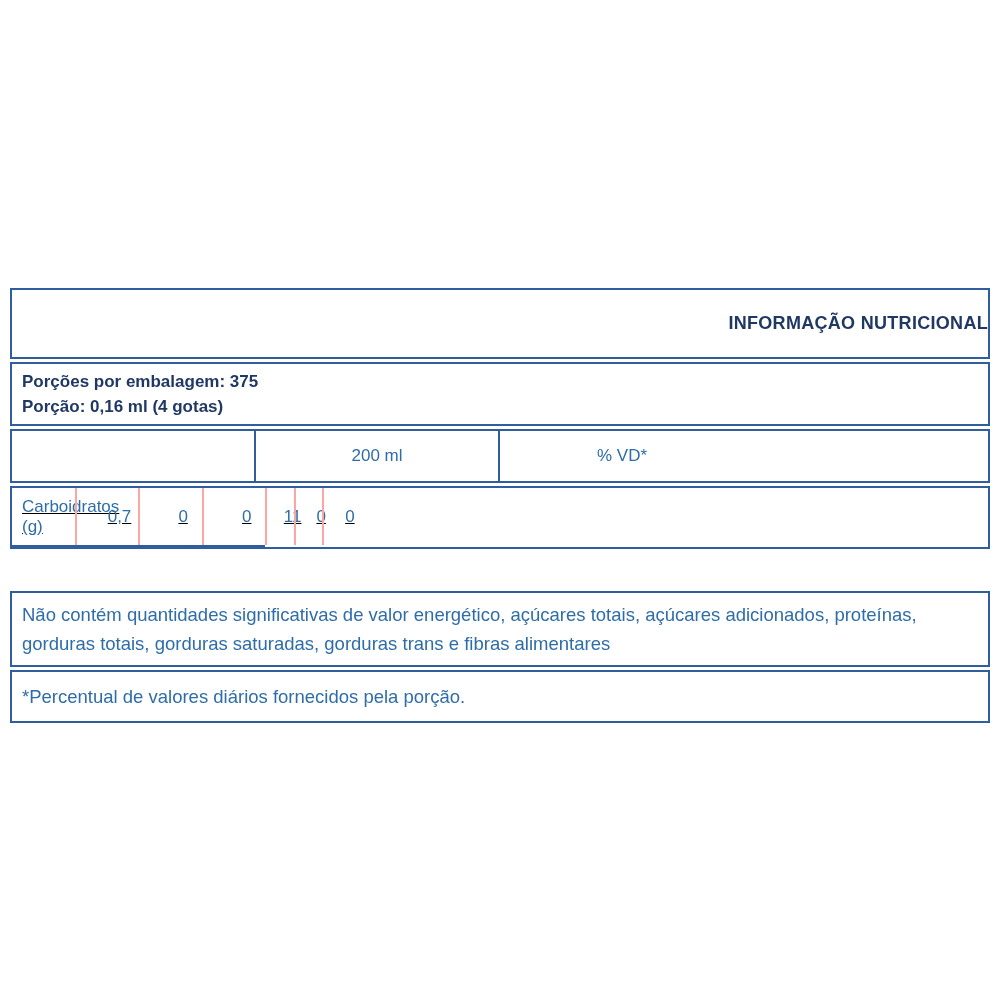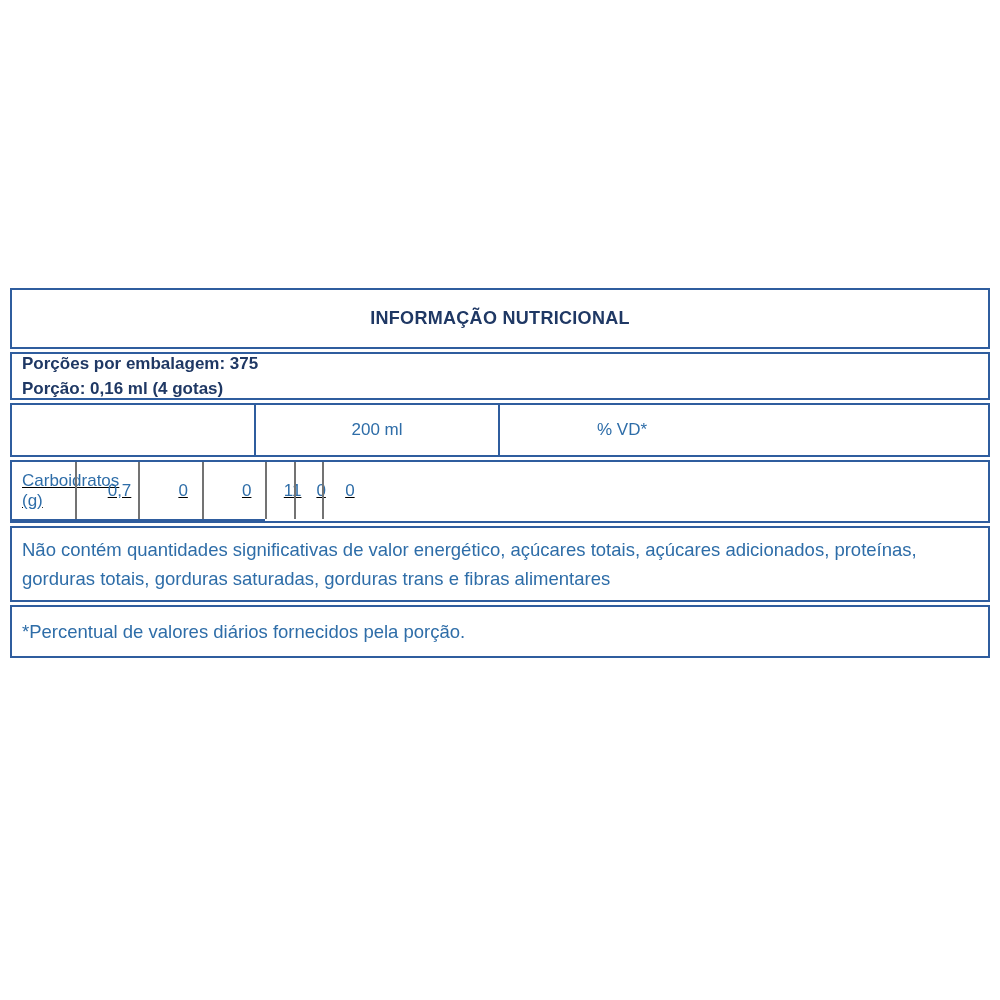--- a/index.html
+++ b/index.html
@@ -25,34 +25,34 @@
     gap: 3px;
     box-sizing: border-box;
   }
   .sec {
     border: 2px solid #2F5D9E;
     background: #ffffff;
     box-sizing: border-box;
   }
   
   .sec-title {
-    height: 61px;
+    height: 71px;
     display: flex;
     align-items: center;
-    justify-content: center;
+    justify-content: flex-end;
   }
   .title-text {
     color: #1F3864;
     font-weight: bold;
     font-size: 18px;
     letter-spacing: 0.3px;
   }
   
   .sec-serving {
-    height: 48px;
+    height: 64px;
     padding: 4px 10px;
     display: flex;
     flex-direction: column;
     justify-content: center;
   }
   .serving-line {
     color: #1F3864;
     font-weight: bold;
     font-size: 17px;
     line-height: 25px;
@@ -87,34 +87,35 @@
   }
   .nutrient-row.first {
     border-bottom: 2px solid #2F5D9E;
   }
   .nutrient-row .cell {
     display: flex;
     align-items: center;
     justify-content: center;
     color: #2E6DA8;
     font-size: 17px;
-    border-left: 2px solid #737373;
+    border-left: 2px solid #fca5a5;
     padding-left: 24px;
   }
   .nutrient-row .cell.label {
     justify-content: flex-start;
     padding-left: 10px;
     border-left: none;
   }
   
   .sec-note {
     min-height: 72px;
     padding: 7px 10px;
     display: flex;
     align-items: center;
+    margin-top: 39px;
   }
   .note-text {
     color: #2E6DA8;
     font-size: 18.5px;
     line-height: 29px;
   }
   
   .sec-footnote {
     height: 53px;
     padding: 0 10px;

